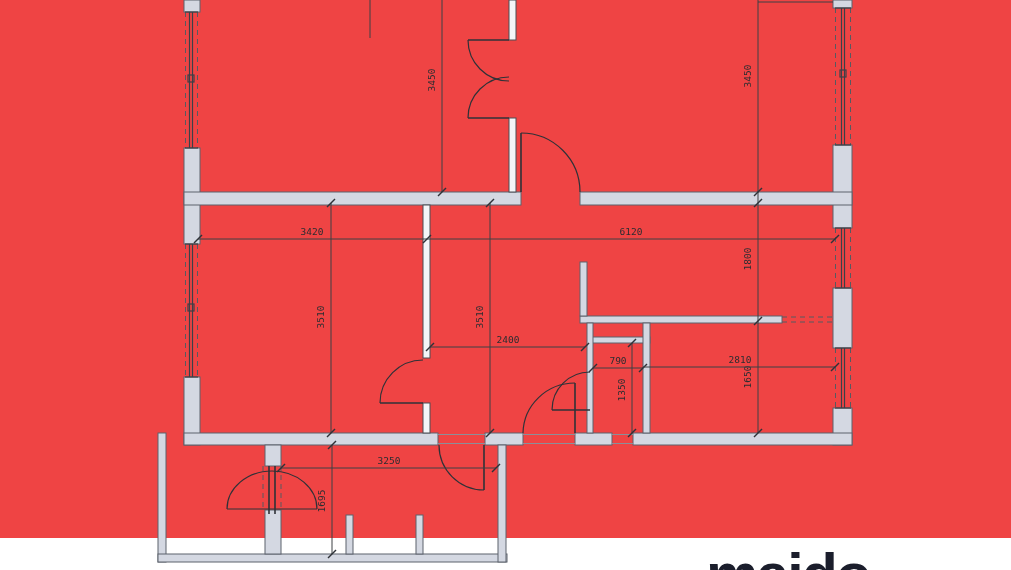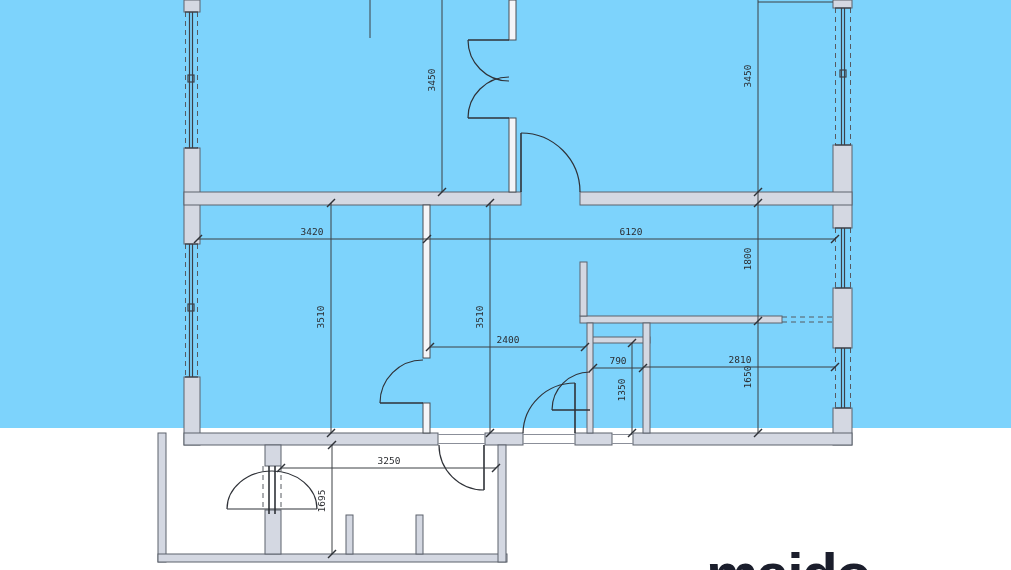--- a/index.html
+++ b/index.html
@@ -1,16 +1,16 @@
 <!DOCTYPE html>
 <html><head>
 <meta charset="utf-8">
 <style>
   html,body{margin:0;padding:0;width:1011px;height:570px;overflow:hidden;background:#ffffff;}
-  #canvas{position:relative;width:1011px;height:428px;background:#7dd3fc;}
+  #canvas{position:relative;width:1011px;height:538px;background:#ef4444;}
   svg{position:absolute;left:0;top:0;}
   .wall{fill:#d4d8e2;stroke:#5d626c;stroke-width:1;}
   .partition{fill:#f4f5f8;stroke:#4a4e55;stroke-width:1;}
   .doorline{stroke:#2f3238;stroke-width:1.6;fill:none;}
   .doorarc{stroke:#2f3238;stroke-width:1.2;fill:none;}
   .glaze{stroke:#3c4047;stroke-width:1.2;fill:none;}
   .dashline{stroke:#565a61;stroke-width:1;fill:none;stroke-dasharray:5 4;}
   .thresh{stroke:#8b8f99;stroke-width:1;fill:none;}
   .dim{stroke:#3d4045;stroke-width:1;fill:none;}
   .tick{stroke:#2f3238;stroke-width:1.4;fill:none;}

